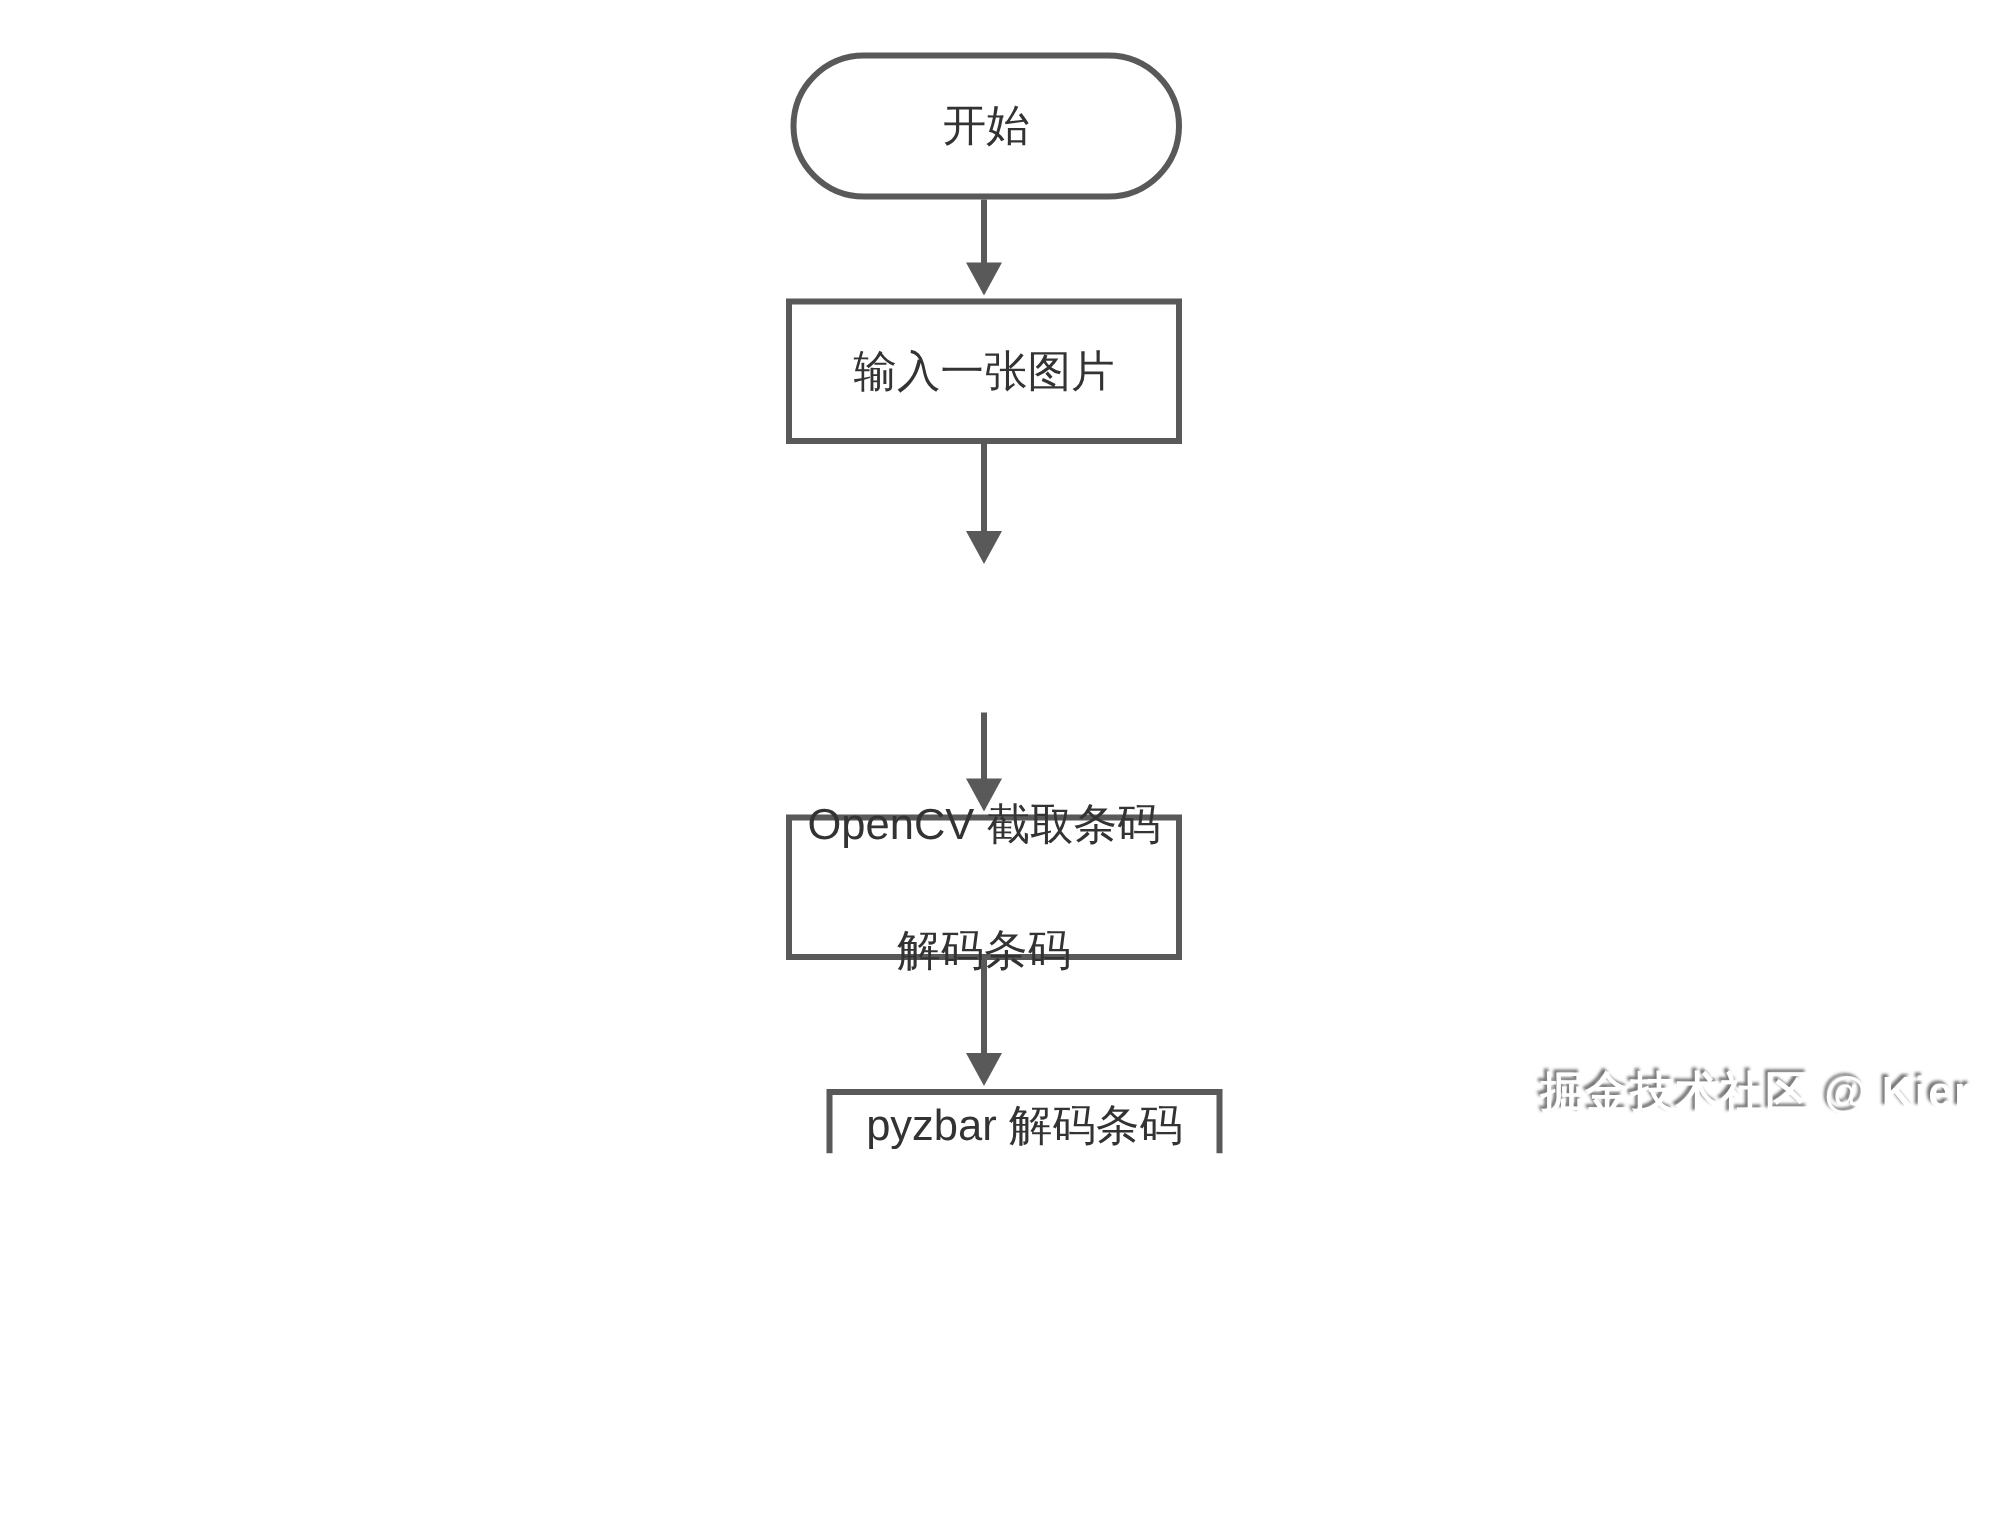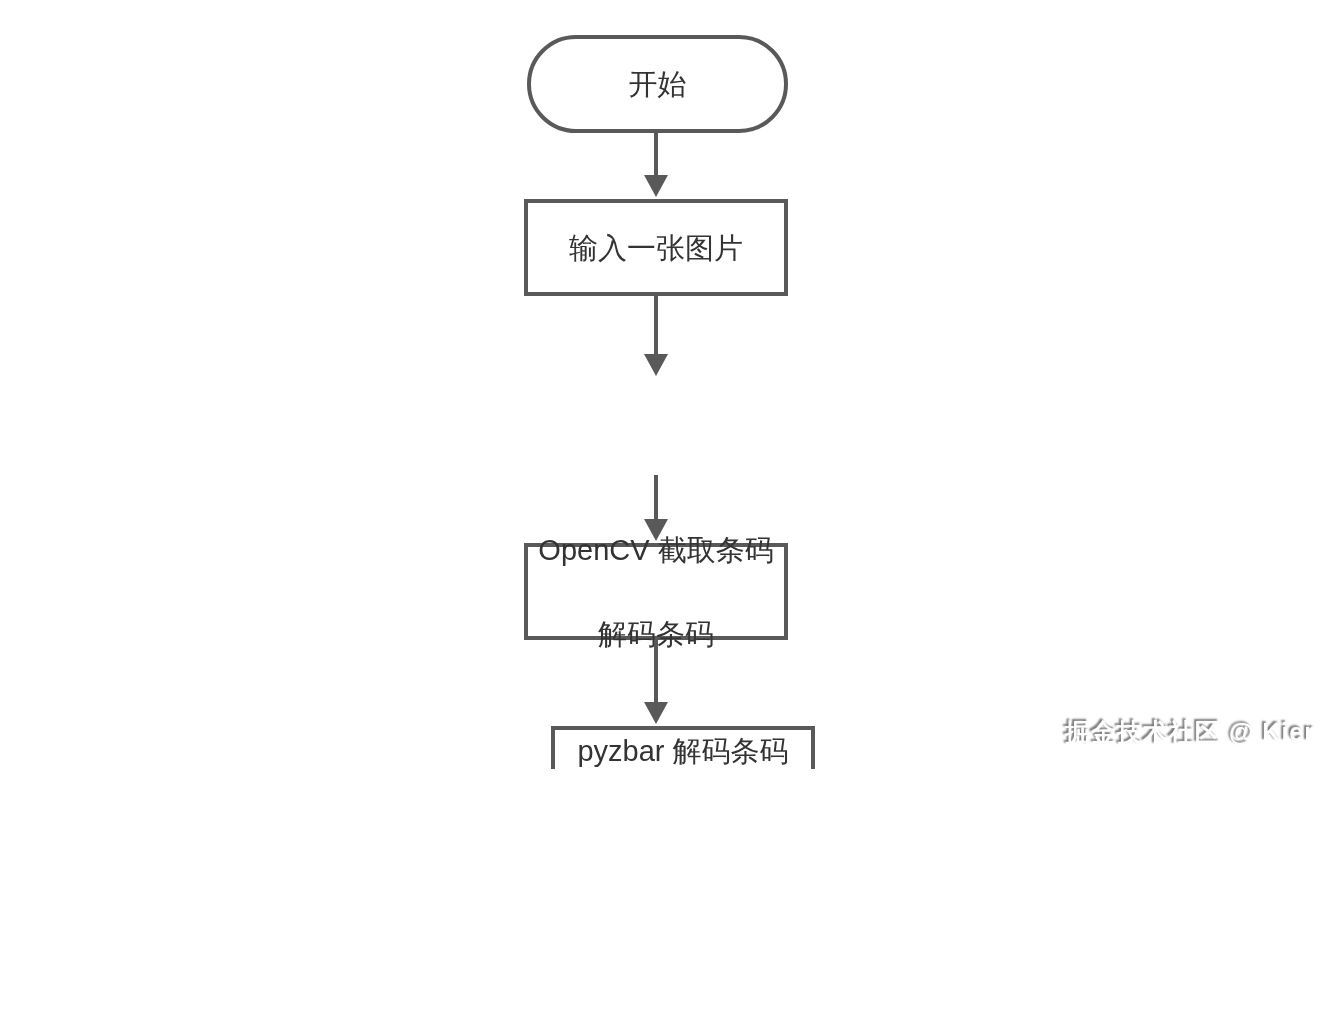--- a/index.html
+++ b/index.html
@@ -59,21 +59,21 @@
   }
   #a1{top:133px;height:64px;}
   #a2{top:296px;height:80px;}
   #a3{top:475px;height:66px;}
   #a4{top:640px;height:84px;}
   #a5{top:823px;height:71px;}
 
   .watermark{
     position:absolute;
     right:26px;bottom:20px;
-    font-size:25px;
+    font-size:29px;
     font-weight:bold;
     letter-spacing:1px;
     color:#ffffff;
     text-shadow:-2px -2px 2px rgba(110,110,110,0.95);
     white-space:nowrap;
     text-align:center;
   }
 </style>
 </head>
 <body>

